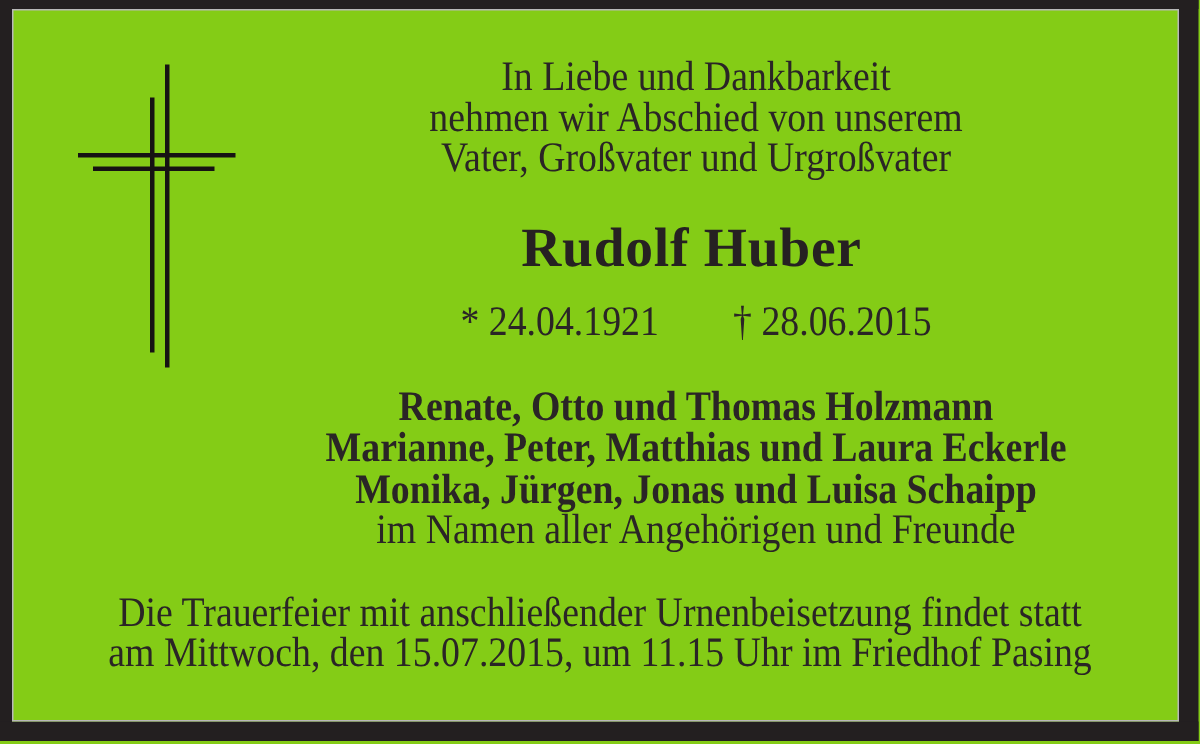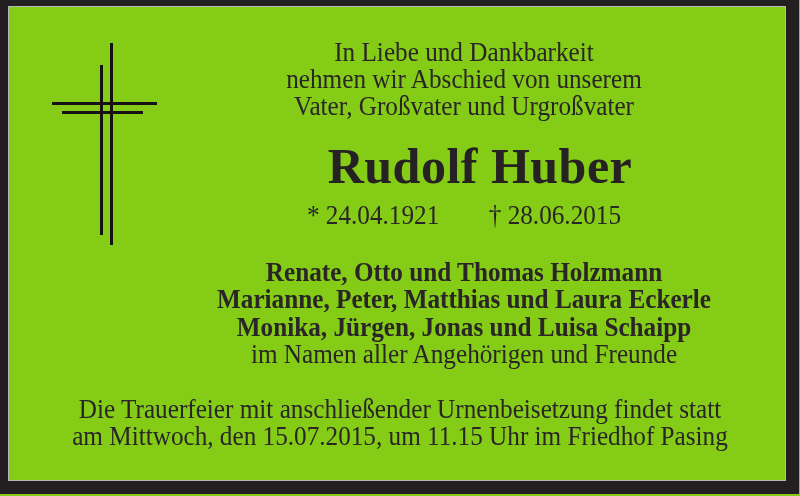--- a/index.html
+++ b/index.html
@@ -38,23 +38,23 @@
     transform: scaleX(0.9);
     transform-origin: 50% 0;
     white-space: nowrap;
   }
   #intro-block {
     left: 149px; top: 38px; width: 630px;
     font-size: 28px; line-height: 27px;
   }
   #name-block {
     position: absolute;
-    left: 165px; top: 141px; width: 630px;
+    left: 146px; top: 141px; width: 630px;
     text-align: center;
-    font-size: 50px; line-height: 50px;
+    font-size: 37px; line-height: 50px;
     font-weight: bold;
     letter-spacing: 0.5px;
     white-space: nowrap;
     color: #262122;
   }
   #dates-row {
     left: 149px; top: 201px; width: 630px;
     font-size: 28px; line-height: 27px;
     display: flex; justify-content: center; gap: 55px;
   }

